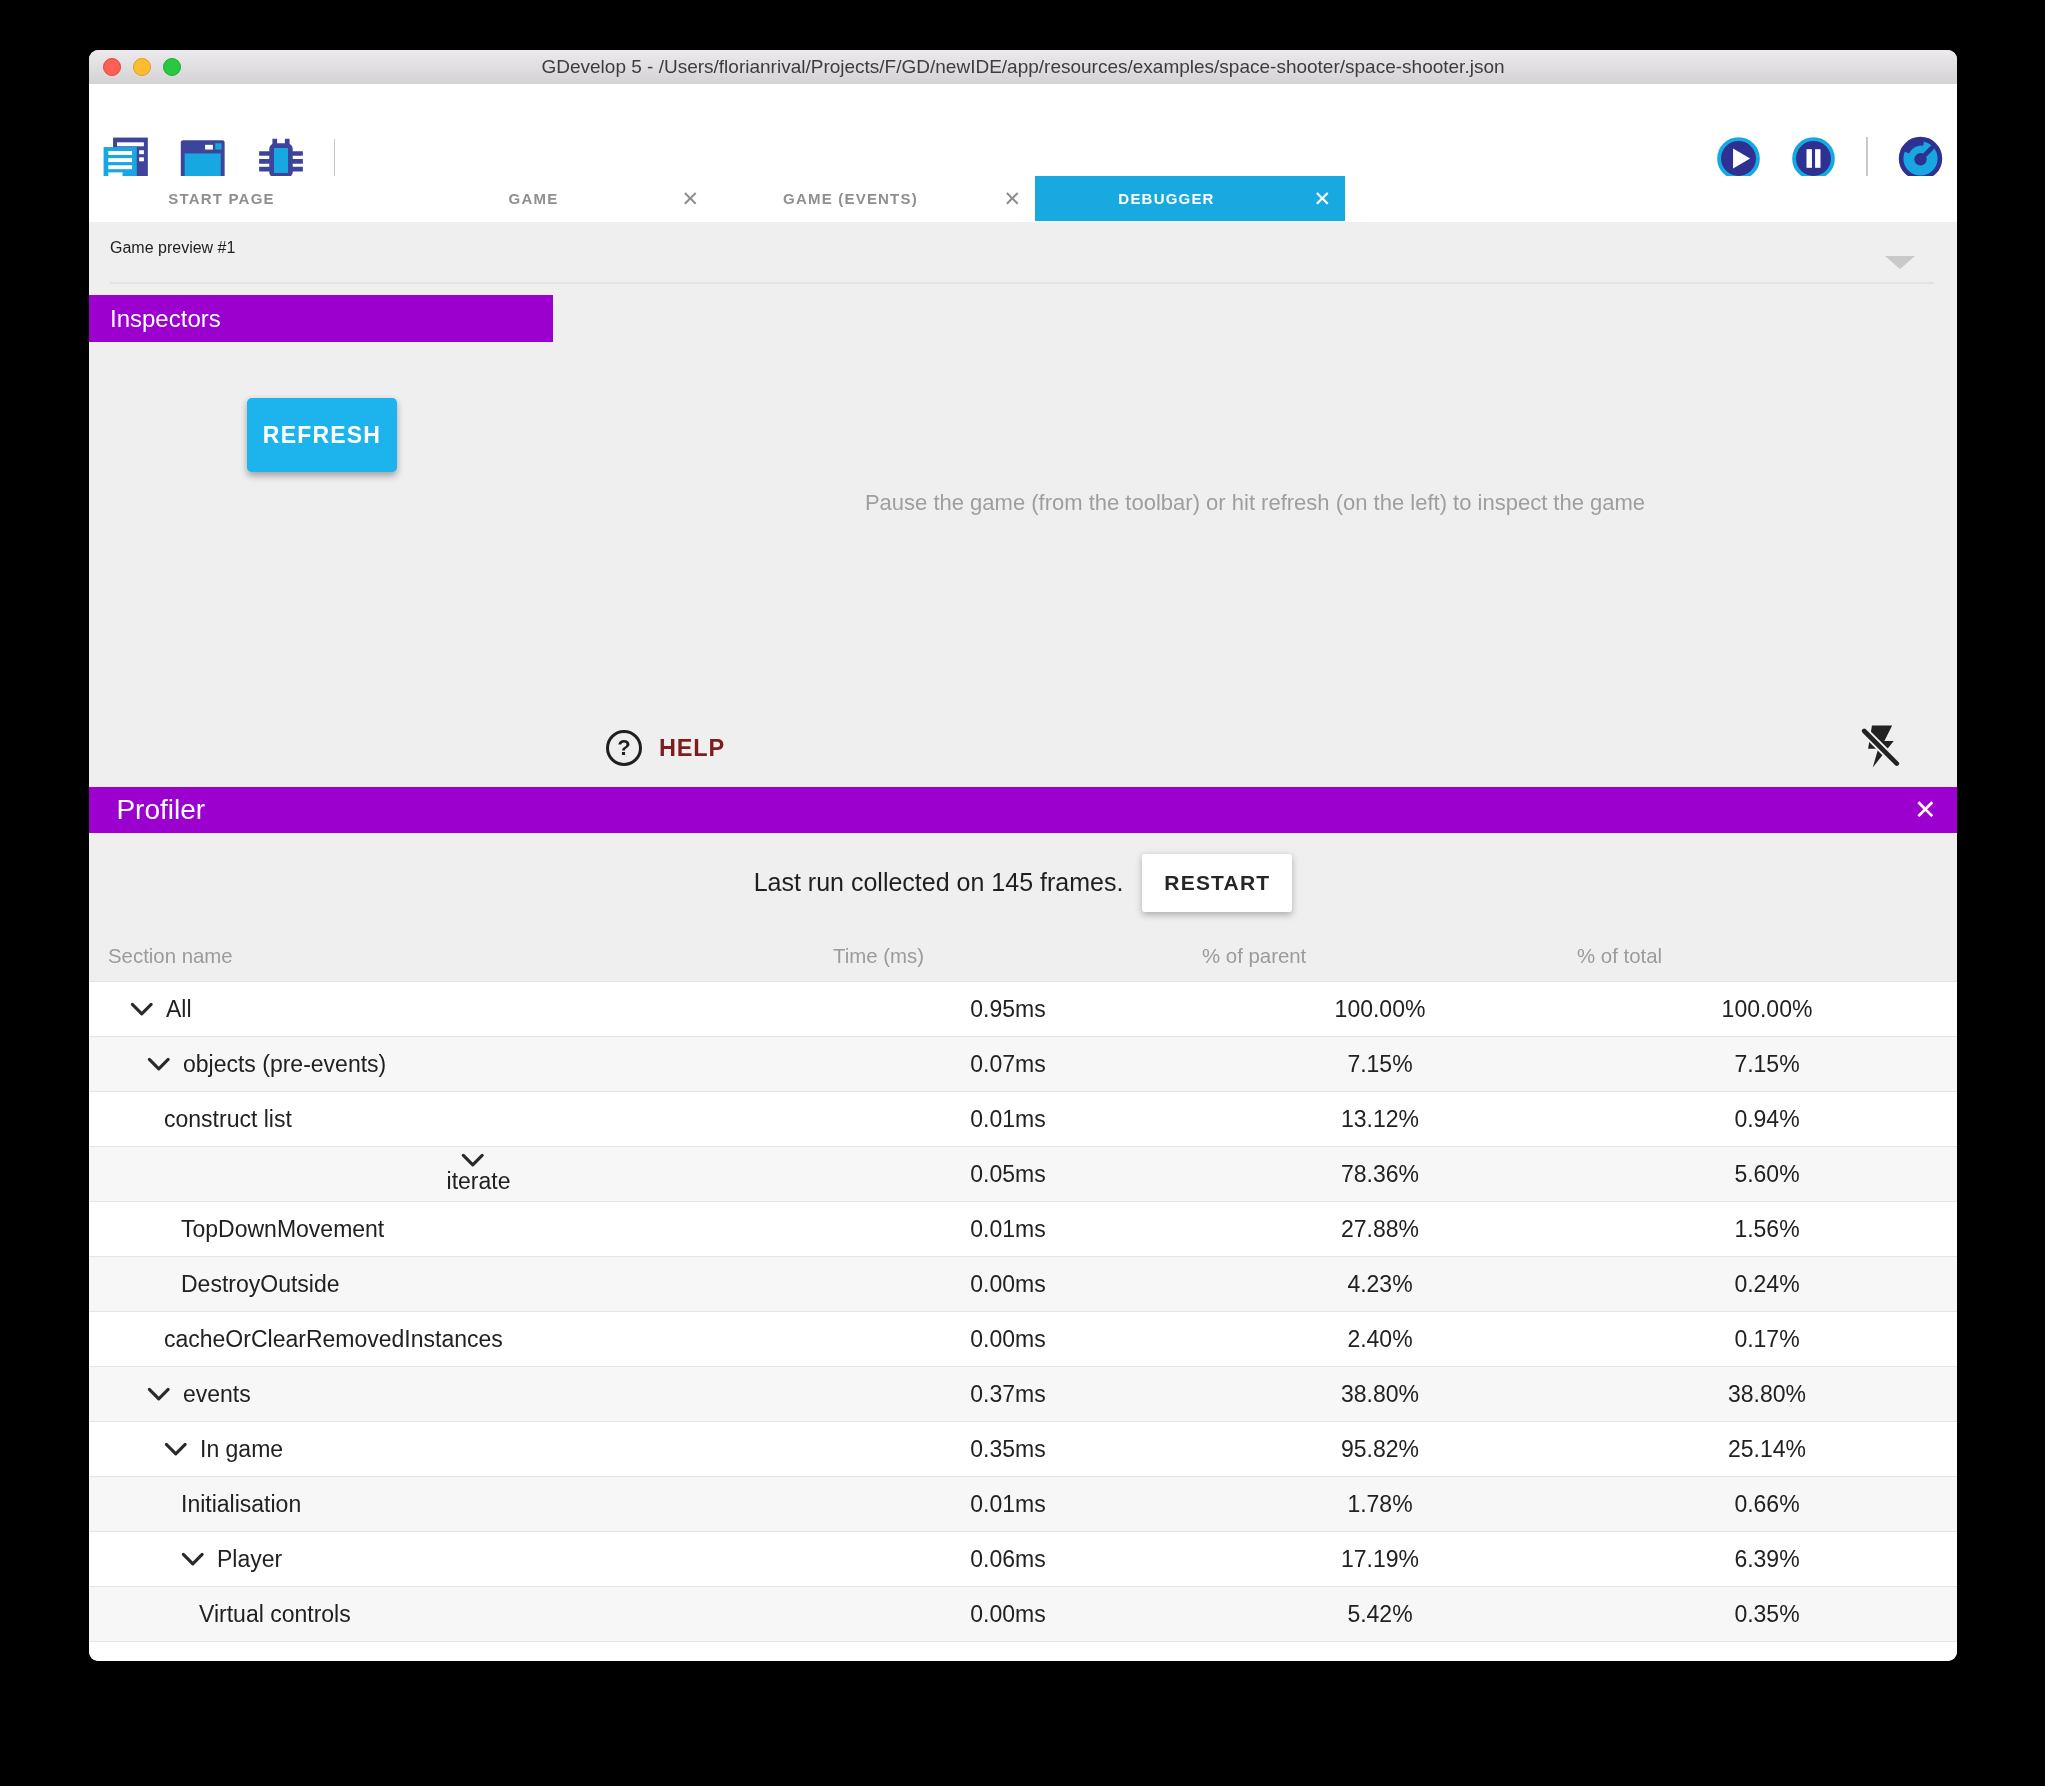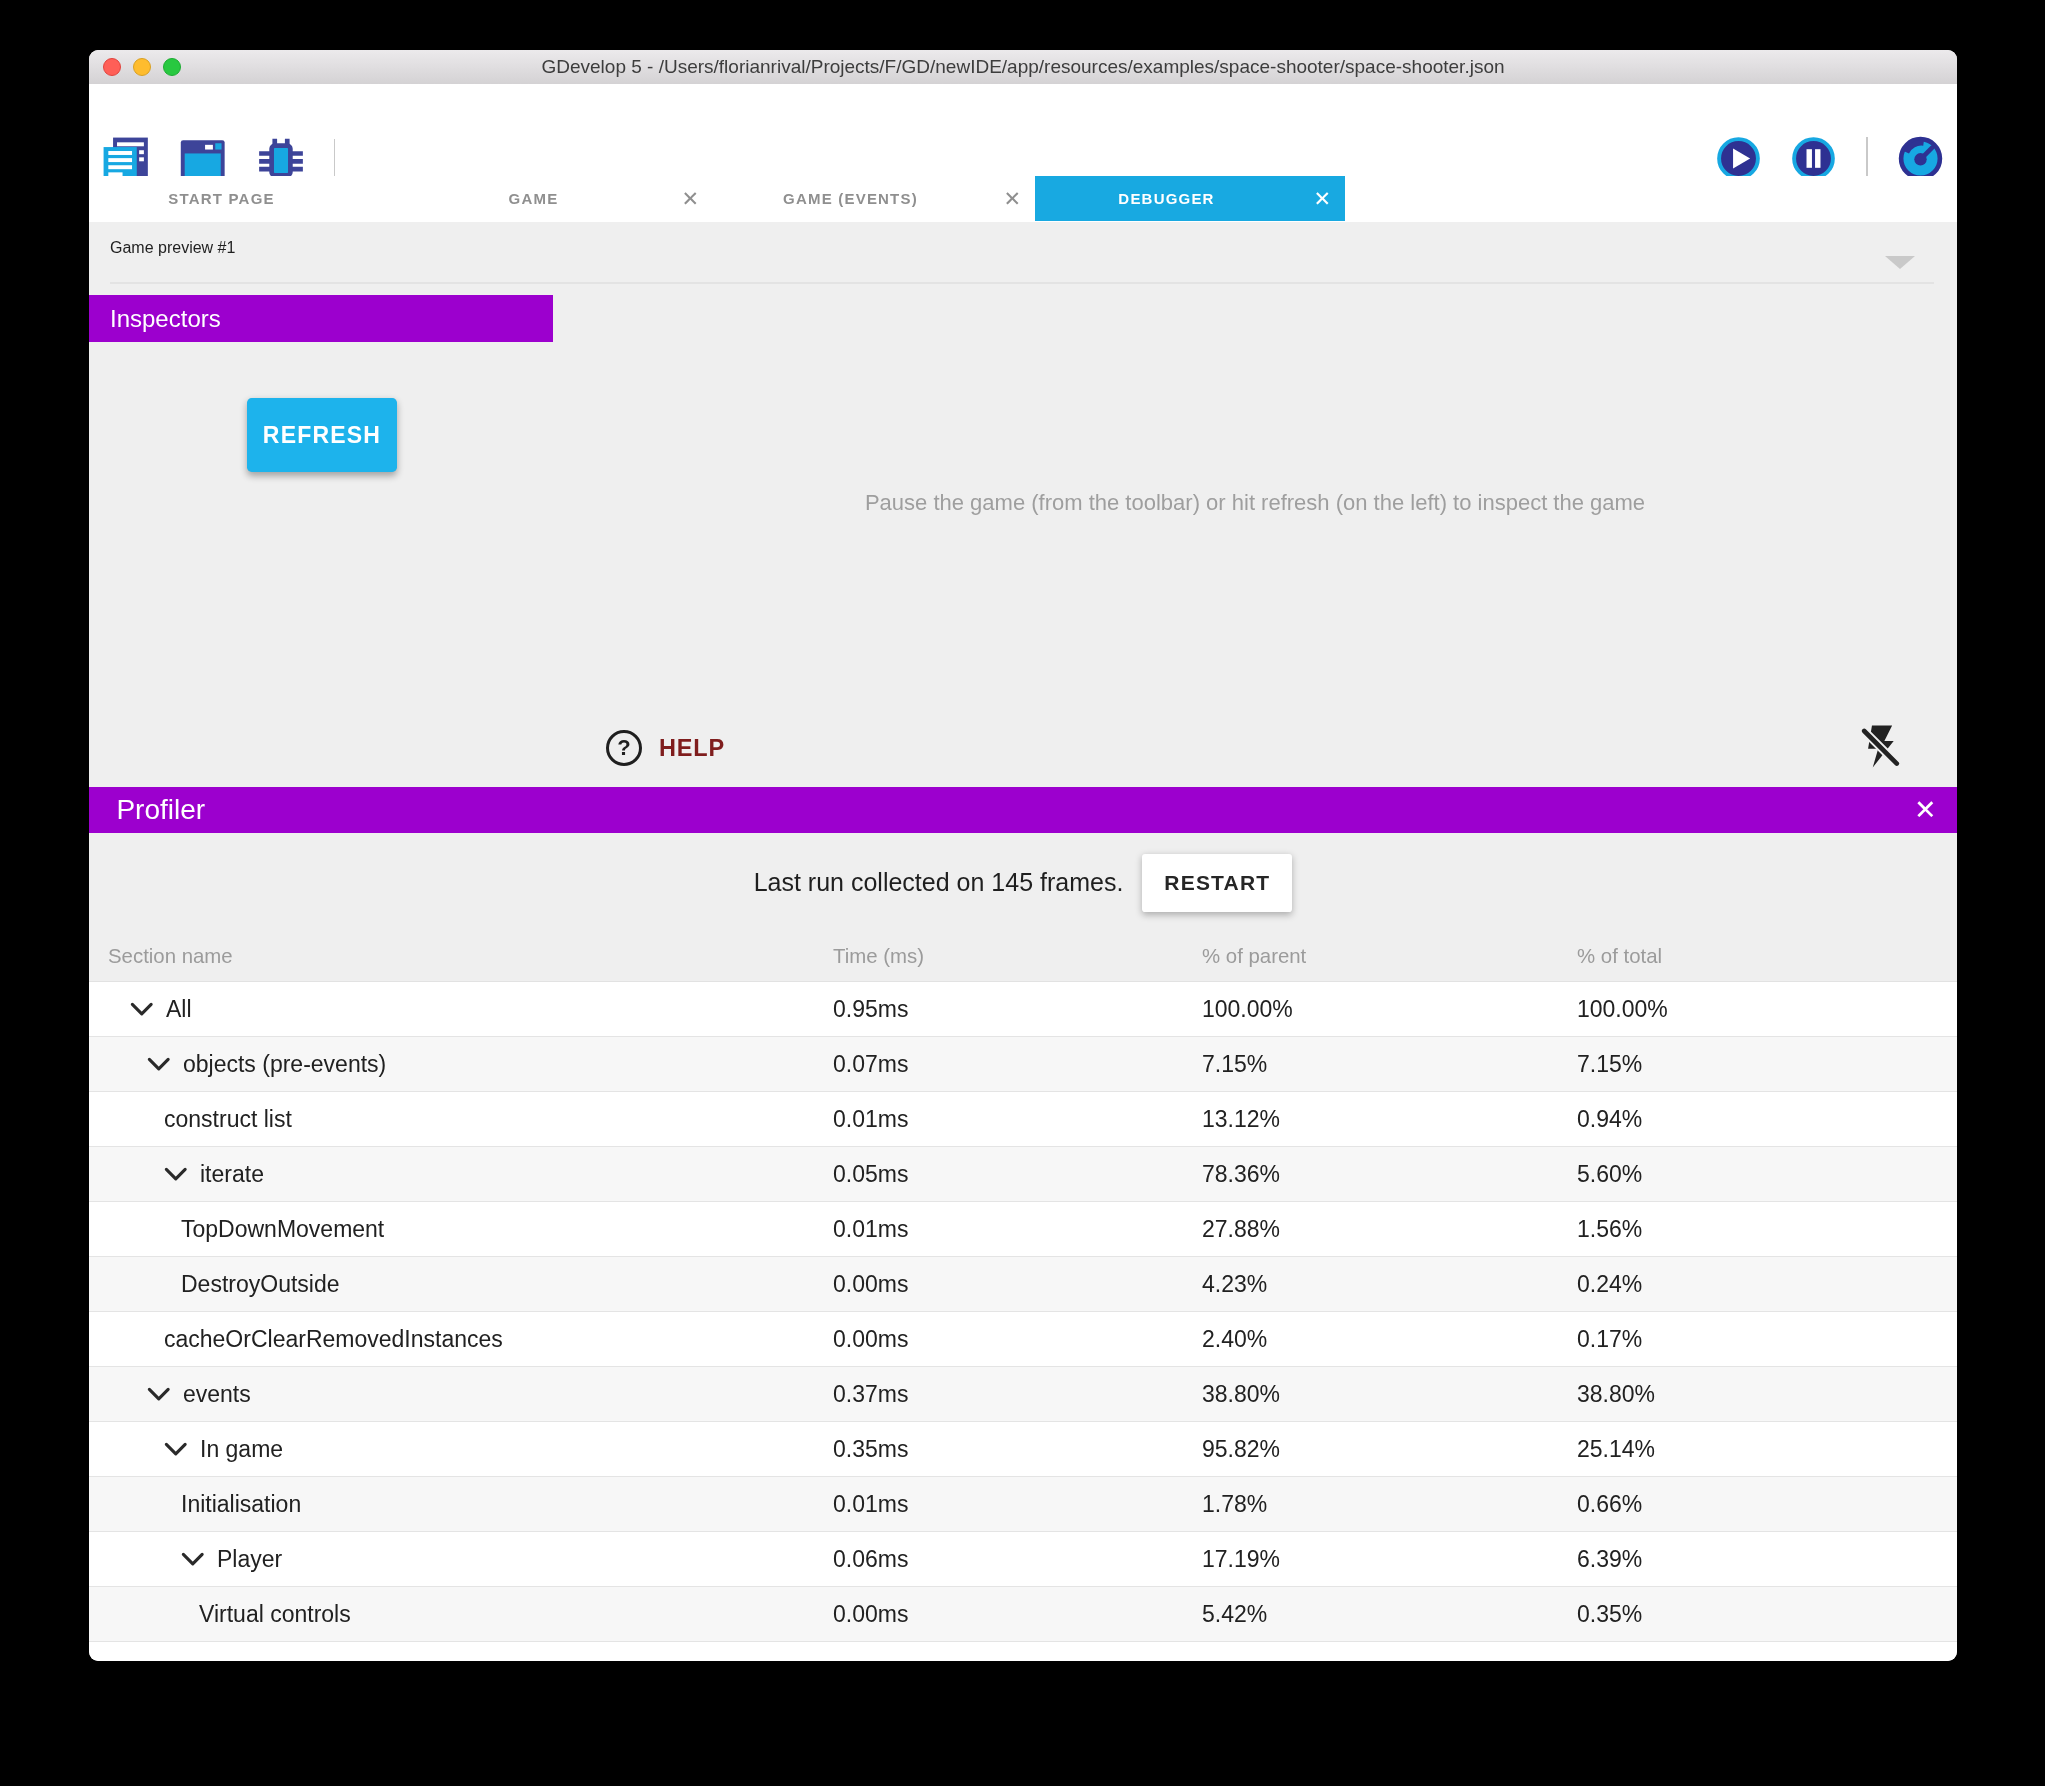--- a/index.html
+++ b/index.html
@@ -72,21 +72,21 @@
     box-shadow:0 2.4px 7px rgba(0,0,0,0.28); font-size:21px; font-weight:700; letter-spacing:1.2px;
     color:#262626; cursor:pointer; font-family:inherit; }
   .thead { height:49px; background:#efefef; display:grid;
     grid-template-columns:725px 369px 375px 1fr; align-items:center;
     color:#9b9b9b; font-size:20.4px; border-bottom:1.6px solid #e2e2e2; }
   .th { padding-left:19px; }
   .trow { display:grid; grid-template-columns:725px 369px 375px 1fr; align-items:center;
     height:55px; box-sizing:border-box; border-bottom:1.6px solid #e4e4e4;
     background:#fff; font-size:23px; color:#212121; }
   .trow.alt { background:#f7f7f7; }
-  .td { padding-left:19px; }
+  .td { padding-left:19px;text-align:center; }
   .td.name { display:flex; align-items:center; padding-left:0; }
   .chev { display:inline-flex; margin-right:12.5px; cursor:pointer; }
 </style>
 </head>
 <body>
 
 <div class="stage">
   <div class="window">
 
     <div class="titlebar">
@@ -250,21 +250,21 @@
           </div>
           <div class="trow">
             <div class="td name" style="padding-left: 75px;">
               <span>construct list</span>
             </div>
             <div class="td">0.01ms</div>
             <div class="td">13.12%</div>
             <div class="td">0.94%</div>
           </div>
           <div class="trow alt">
-            <div class="td name" style="padding-left: 75px;">
+            <div class="td name" style="padding-left: 54px; flex-direction: column;">
               <span class="chev">
                 <svg width="23.5" height="15" viewBox="0 0 30 19">
                   <polyline points="3,3 15,15 27,3" fill="none" stroke="#2a2a2a" stroke-width="4" stroke-linecap="round" stroke-linejoin="round"></polyline>
                 </svg>
               </span>
               <span>iterate</span>
             </div>
             <div class="td">0.05ms</div>
             <div class="td">78.36%</div>
             <div class="td">5.60%</div>

